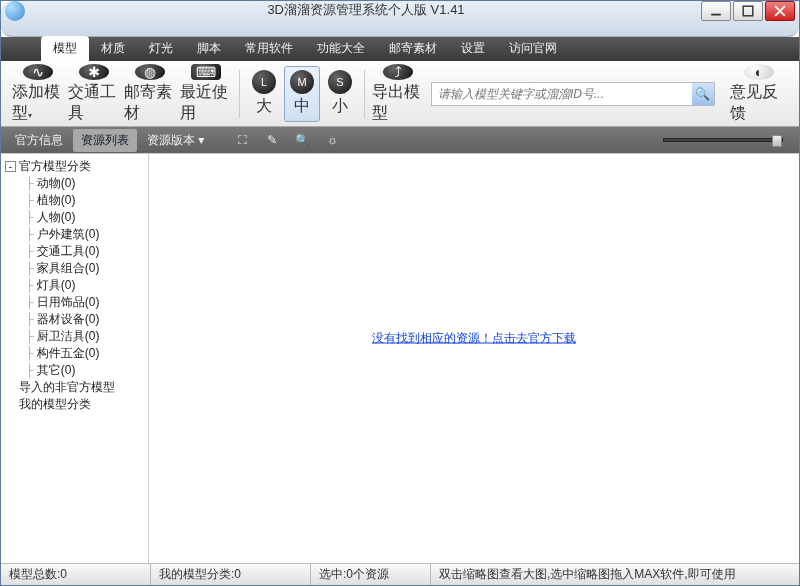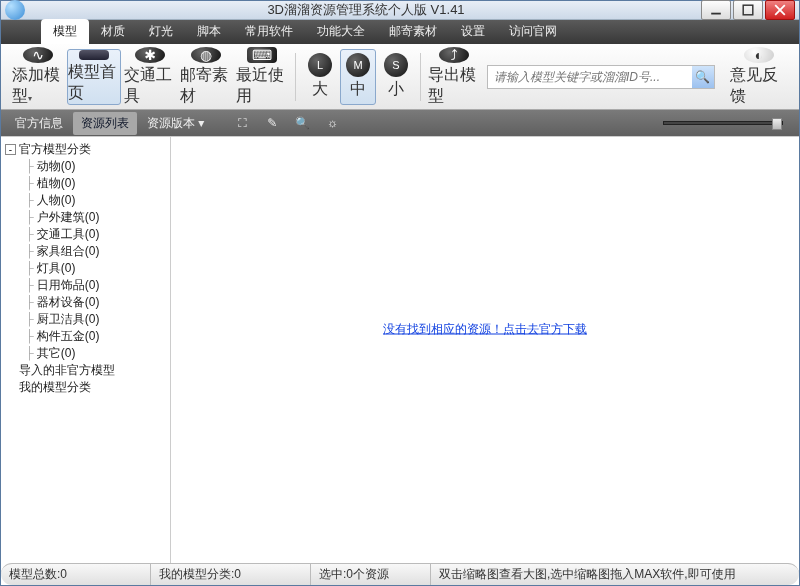--- a/index.html
+++ b/index.html
@@ -1,18 +1,18 @@
 <!DOCTYPE html>
 <html><head>
 <meta charset="utf-8">
 <style>
 * { margin: 0; padding: 0; box-sizing: border-box; font-family: "Microsoft YaHei", SimSun, sans-serif; font-size: 12px; }
 body { width: 800px; height: 586px; overflow: hidden; background: #d8d8d8; }
 .window { width: 800px; height: 586px; border: 1px solid #5a7aa0; background: #fff; display: flex; flex-direction: column; }
-.titlebar { height: 19px; background: linear-gradient(#e8eef6, #cdd9e8); display: flex; align-items: center; padding: 0 4px; border-bottom: 1px solid #a0b0c0; }
+.titlebar { height: 36px; background: linear-gradient(#e8eef6, #cdd9e8); display: flex; padding: 0 4px; border-bottom: 1px solid #a0b0c0; border-radius: 11px; }
 .titlebar .logo { width: 20px; height: 20px; background: radial-gradient(circle at 30% 30%, #b4e0ff, #3a8cd6); border-radius: 50%; margin-right: 6px; }
 .titlebar .title { flex: 1; text-align: center; color: #333; font-size: 13px; }
 .winbtns { display: flex; gap: 2px; }
 .winbtn { width: 30px; height: 20px; border: 1px solid #888; background: linear-gradient(#fdfdfd, #dcdcdc); display: flex; align-items: center; justify-content: center; border-radius: 2px; cursor: pointer; }
 .winbtn.close { background: linear-gradient(#f08080, #d02020); color: #fff; border-color: #a01010; }
 .winbtn svg { width: 12px; height: 12px; }
 .menubar { height: 24px; background: linear-gradient(#5a5a5a, #383838); display: flex; align-items: flex-end; padding: 0 21px 0 40px; }
 .menutab { padding: 4px 12px; color: #eee; cursor: pointer; border-top-left-radius: 4px; border-top-right-radius: 4px; }
 .menutab.active { background: #fff; color: #222; }
 .toolbar { height: 66px; background: linear-gradient(#fefefe, #e8e8e8); border-bottom: 1px solid #aaa; display: flex; align-items: center; padding: 4px 10px; gap: 2px; }
@@ -28,28 +28,28 @@
 .searchbtn { width: 22px; height: 22px; background: linear-gradient(#cfe4fb, #9cc1ef); display: flex; align-items: center; justify-content: center; }
 .subbar { height: 26px; background: linear-gradient(#7a7a7a, #5f5f5f); display: flex; align-items: center; padding: 0 6px; color: #eee; gap: 2px; }
 .subtab { padding: 3px 8px; cursor: pointer; border-radius: 2px; }
 .subtab.active { background: #a8a8a8; color: #0f172a; }
 .subsep { flex: 0 0 12px; }
 .subicon { width: 16px; height: 16px; display: flex; align-items: center; justify-content: center; margin: 0 6px; cursor: pointer; }
 .slider { flex: 1; display: flex; align-items: center; justify-content: flex-end; padding-right: 10px; }
 .slider .track { width: 120px; height: 4px; background: #444; border: 1px solid #222; position: relative; }
 .slider .thumb { position: absolute; right: 0; top: -4px; width: 10px; height: 12px; background: linear-gradient(#eee, #bbb); border: 1px solid #888; }
 .body { flex: 1; display: flex; background: #fff; border-top: 1px solid #ccc; overflow: hidden; }
-.tree { width: 170px; border-right: 1px solid #ccc; background: #fff; padding: 4px; overflow: auto; }
+.tree { width: 148px; border-right: 1px solid #ccc; background: #fff; padding: 4px; overflow: auto; }
 .tnode { white-space: nowrap; line-height: 17px; color: #222; cursor: pointer; }
 .tnode .tog { display: inline-block; width: 11px; height: 11px; border: 1px solid #888; text-align: center; line-height: 9px; font-size: 10px; margin-right: 3px; background: #fff; }
 .tnode.child { padding-left: 20px; }
 .tnode.child::before { content: "├ "; color: #aaa; }
 .main { flex: 1; position: relative; background: #fff; }
 .msg { position: absolute; top: 45%; left: 50%; transform: translate(-50%, -50%); color: #1040e0; text-decoration: underline; cursor: pointer; font-size: 12px; }
-.status { height: 22px; background: linear-gradient(#f8f8f8, #e0e0e0); border-top: 1px solid #bbb; display: flex; align-items: center; border-radius: 11px; }
+.status { height: 22px; background: linear-gradient(#f8f8f8, #e0e0e0); border-top: 1px solid #bbb; display: flex; align-items: center; }
 .status .cell { padding: 0 8px; border-right: 1px solid #bbb; height: 100%; display: flex; align-items: center; color: #333; }
 </style>
 </head>
 <body>
 
 <div class="window">
   <div class="titlebar">
     <div class="logo"></div>
     <div class="title">3D溜溜资源管理系统个人版 V1.41</div>
     <div class="winbtns">
@@ -81,24 +81,20 @@
     <div class="menutab">功能大全</div>
     <div class="menutab">邮寄素材</div>
     <div class="menutab">设置</div>
     <div class="menutab">访问官网</div>
   </div>
 
   <div class="toolbar">
     <div class="tbtn">
       <div class="ticon">∿</div>
       <div><span class="tlbl">添加模型</span><span class="chev">▾</span></div>
-    </div>
-    <div class="tbtn sel">
-      <div class="ticon" style="border-radius:4px;background:linear-gradient(#556,#223)"></div>
-      <div class="tlbl">模型首页</div>
     </div>
     <div class="tbtn">
       <div class="ticon">✱</div>
       <div class="tlbl">交通工具</div>
     </div>
     <div class="tbtn">
       <div class="ticon">◍</div>
       <div class="tlbl">邮寄素材</div>
     </div>
     <div class="tbtn">

